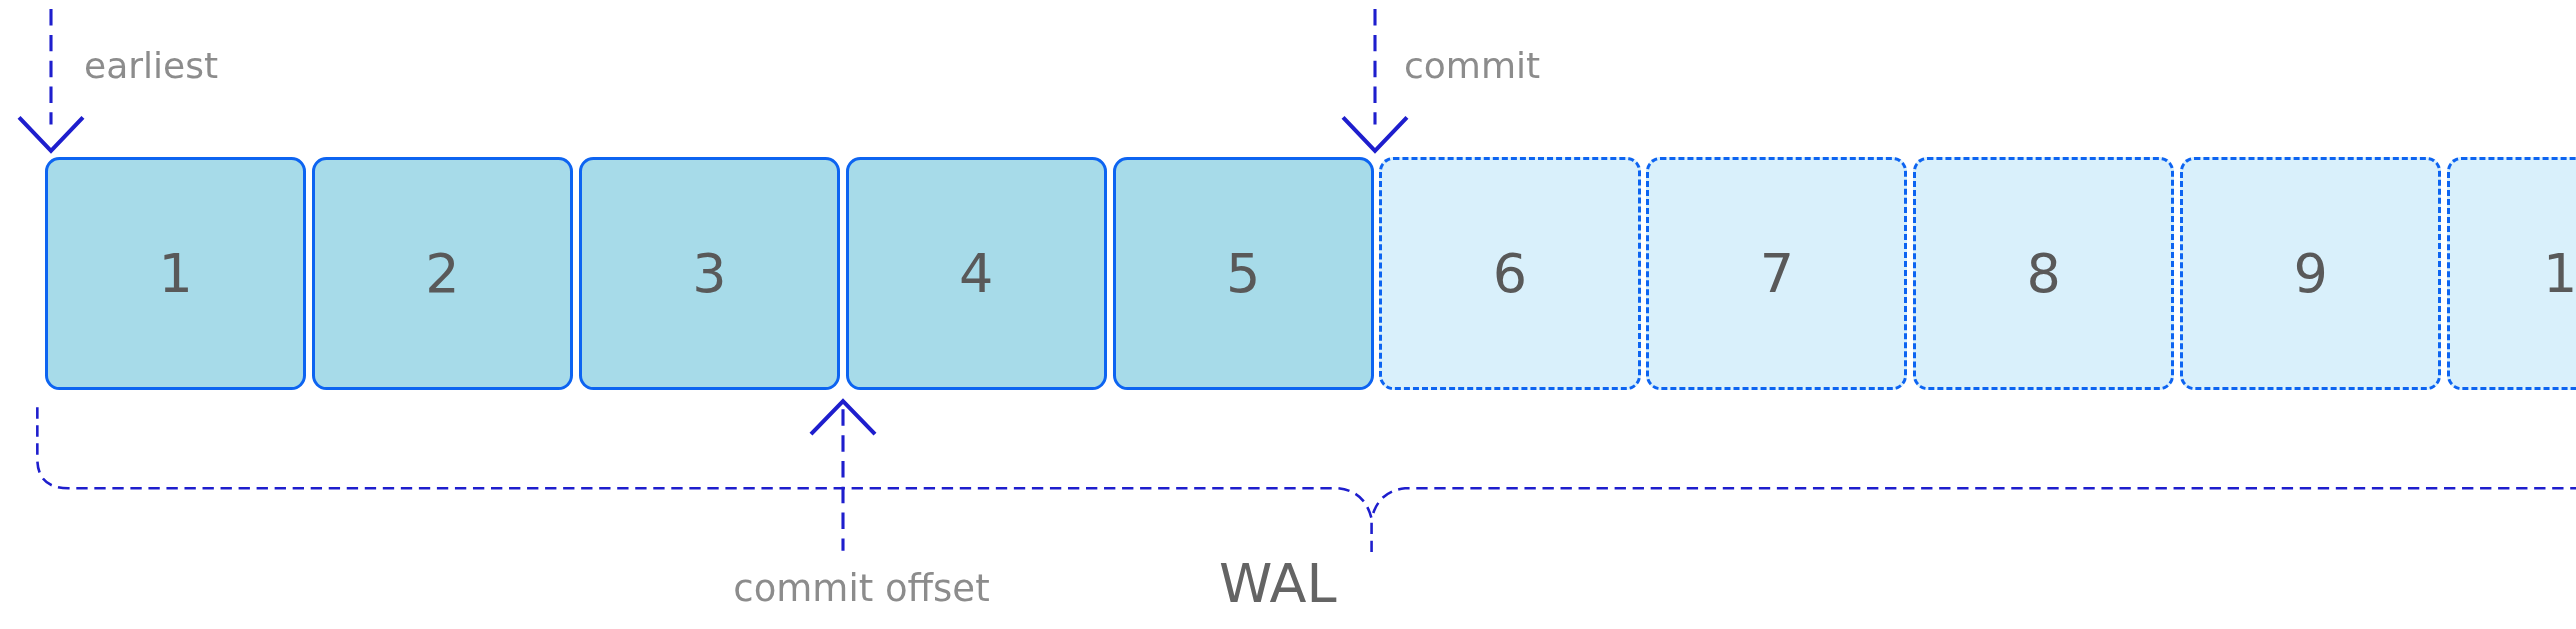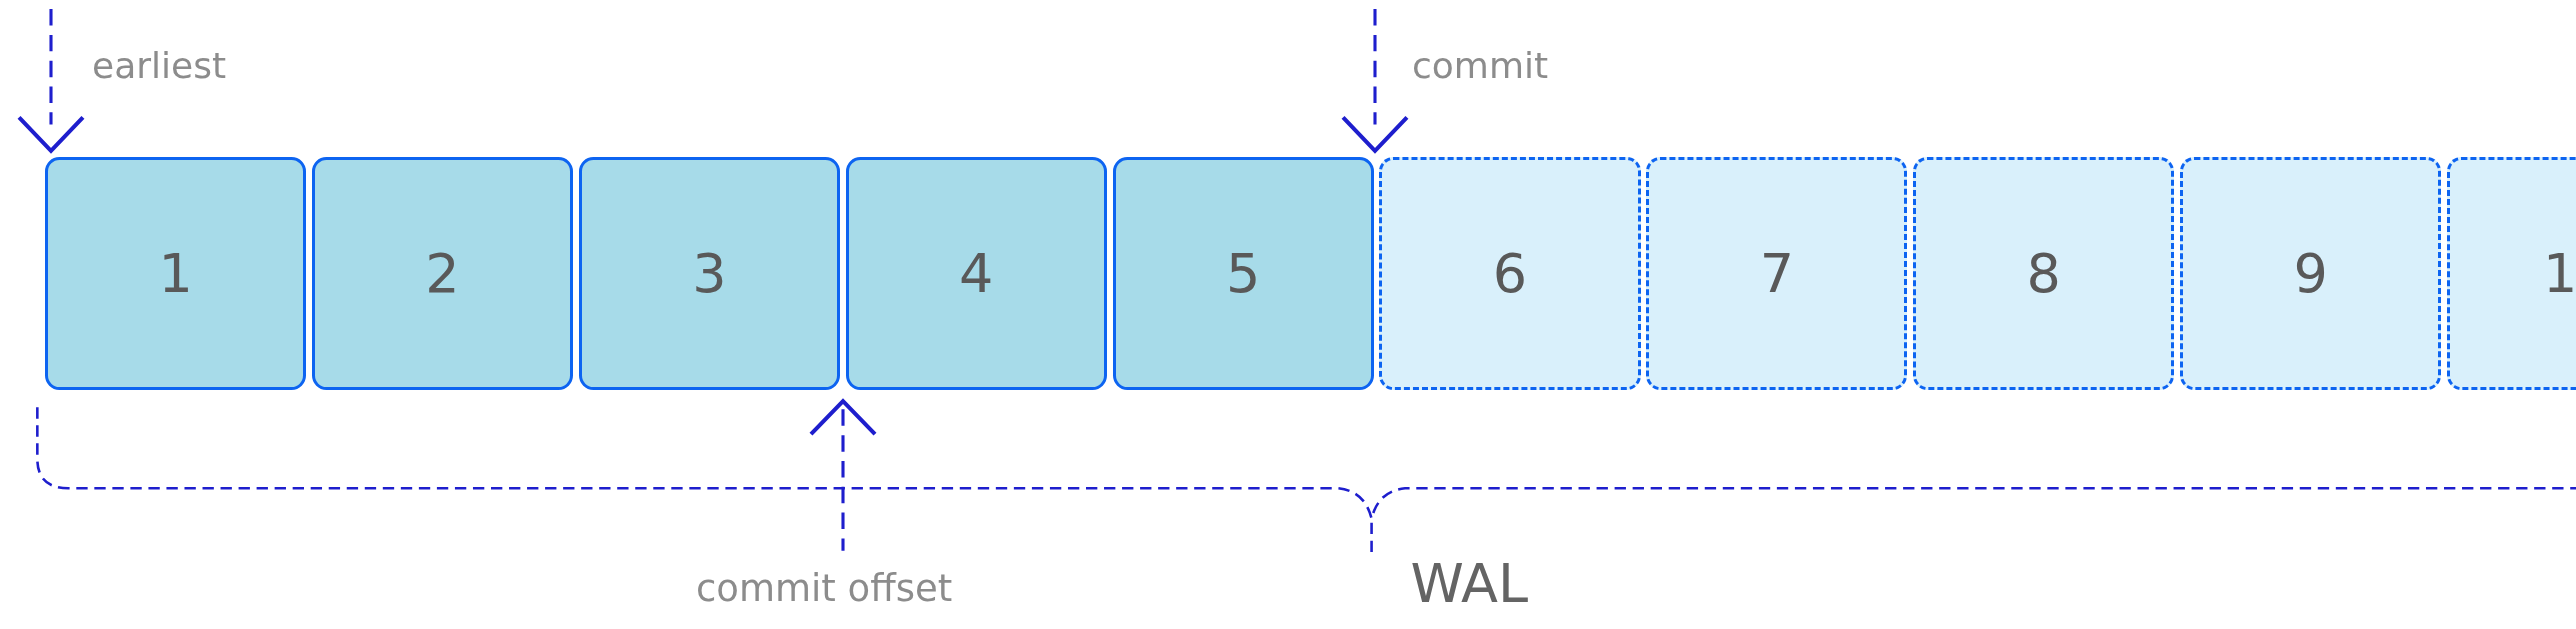--- a/index.html
+++ b/index.html
@@ -71,32 +71,32 @@
     fill: none;
   }
 
   
   .marker-label {
     position: absolute;
     font-size: 36px;
     line-height: 1;
     color: var(--marker-text, #8c8c8c);
     white-space: nowrap;
-    margin-left: 8px;
   }
   #label-earliest { left: 84px;  top: 48px; }
   #label-latest   { left: 1404px; top: 48px; }
   #label-commit {
-    left: 688px; top: 570px; width: 309px;
+    left: 707px; top: 570px; width: 309px;
+    text-align: center;
     font-size: 37px;
   }
   #label-wal {
     position: absolute;
     left: 1219px; top: 557px; width: 309px;
-    text-align: right;
+    text-align: left;
     font-size: 54px;
     line-height: 1;
     color: var(--wal-text, #646464);
     white-space: nowrap;
   }
 </style>
 </head>
 <body>
 
 <div class="canvas">

